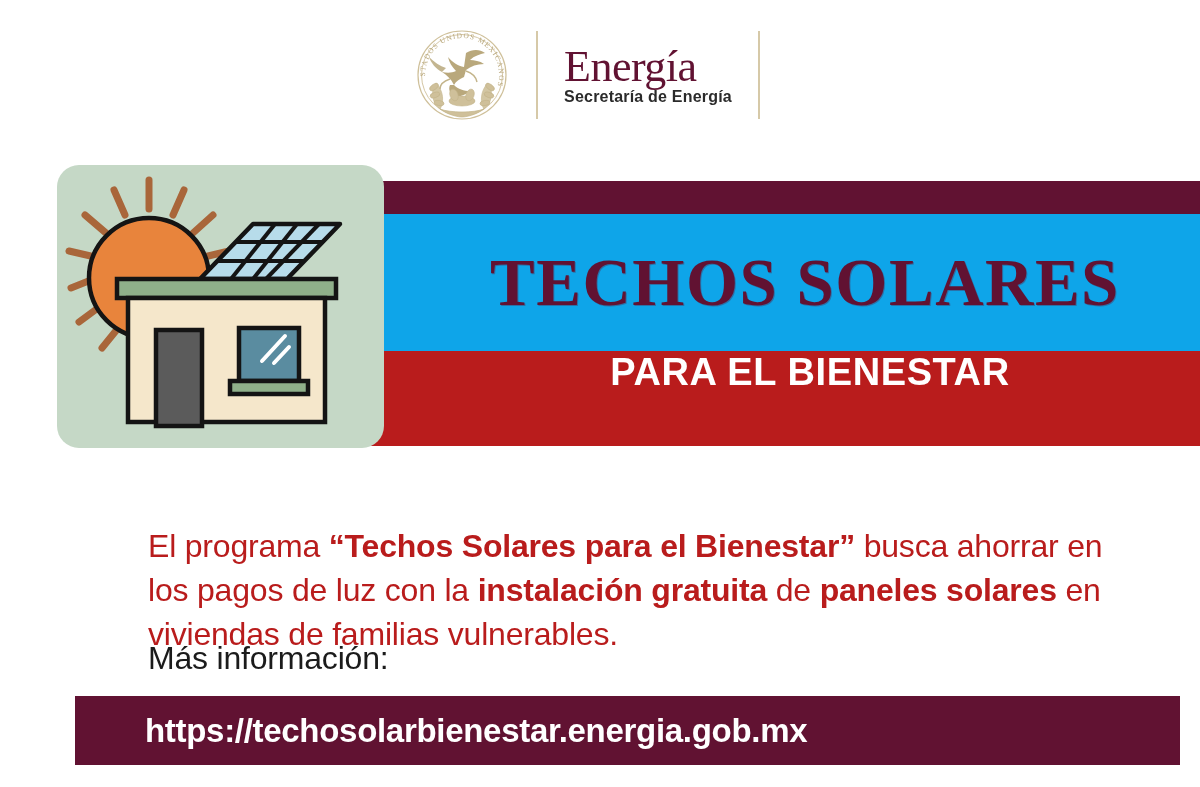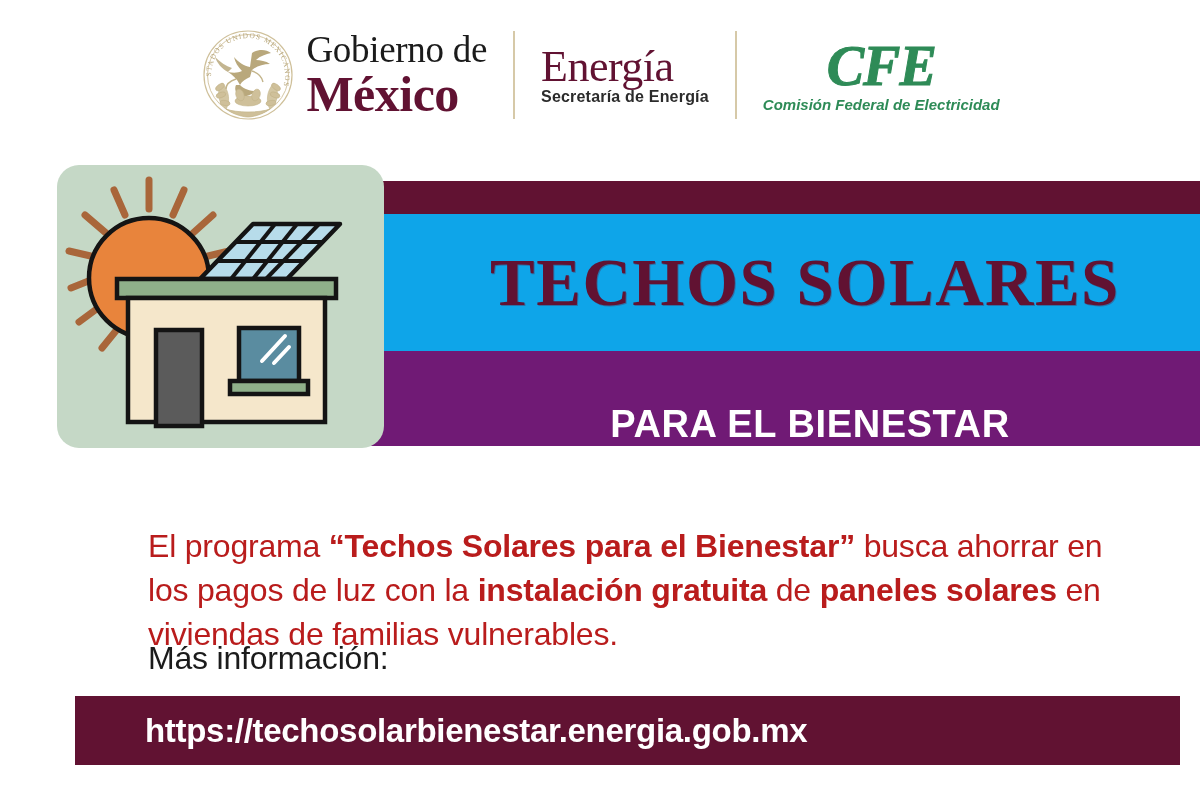--- a/index.html
+++ b/index.html
@@ -131,23 +131,23 @@
     height: 137px;
     background: #0ea5e9;
     display: flex;
     align-items: center;
     justify-content: center;
     padding-left: 100px;
     box-sizing: border-box;
   }
   .band-bot {
     height: 95px;
-    background: #701a75;
-    display: flex;
-    align-items: flex-end;
+    background: #b91c1c;
+    display: flex;
+    align-items: flex-start;
     justify-content: center;
     padding-left: 110px;
     box-sizing: border-box;
   }
   #banner-title {
     font-family: "Liberation Serif", serif;
     font-weight: bold;
     font-size: 67px;
     color: #611232;
     letter-spacing: 1.5px;
@@ -263,39 +263,31 @@
             <path d="M52,44 C58,46 62,50 63,55"></path>
           </g>
 
           <g fill="#CFC09A" stroke="#C3B48A" stroke-width="0.6">
             <ellipse cx="48" cy="74" rx="13" ry="5"></ellipse>
             <ellipse cx="40" cy="68" rx="4" ry="6" transform="rotate(-20 40 68)"></ellipse>
             <ellipse cx="56" cy="68" rx="4" ry="6" transform="rotate(20 56 68)"></ellipse>
           </g>
         </svg>
       </div>
-      <div class="gob-text">
-        <span class="gob-line1">Gobierno de</span>
-        <span class="gob-line2">México</span>
-      </div>
     </div>
 
     <div class="divider"></div>
 
     <div class="energia-block">
       <span class="energia-word">Energía</span>
       <span class="energia-sub">Secretaría de Energía</span>
     </div>
 
     <div class="divider"></div>
 
-    <div class="cfe-block">
-      <span class="cfe-word">CFE</span>
-      <span class="cfe-sub">Comisión Federal de Electricidad</span>
-    </div>
 
   </div>
 
   <div id="banner">
     <div class="band-top"></div>
     <div class="band-mid">
       <span id="banner-title">TECHOS SOLARES</span>
     </div>
     <div class="band-bot">
       <span id="banner-subtitle">PARA EL BIENESTAR</span>

